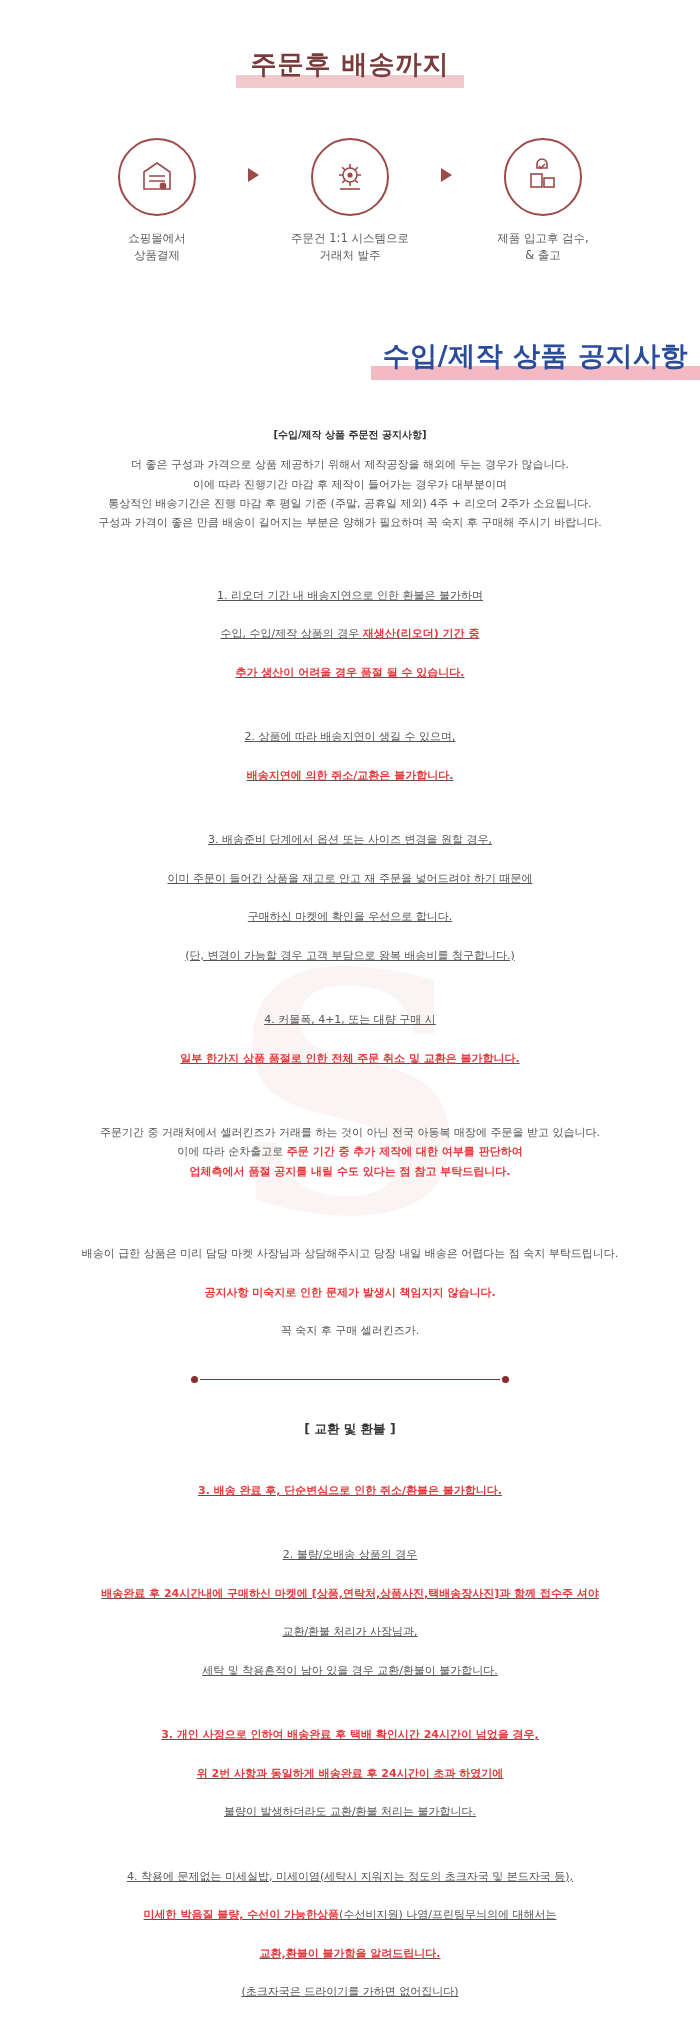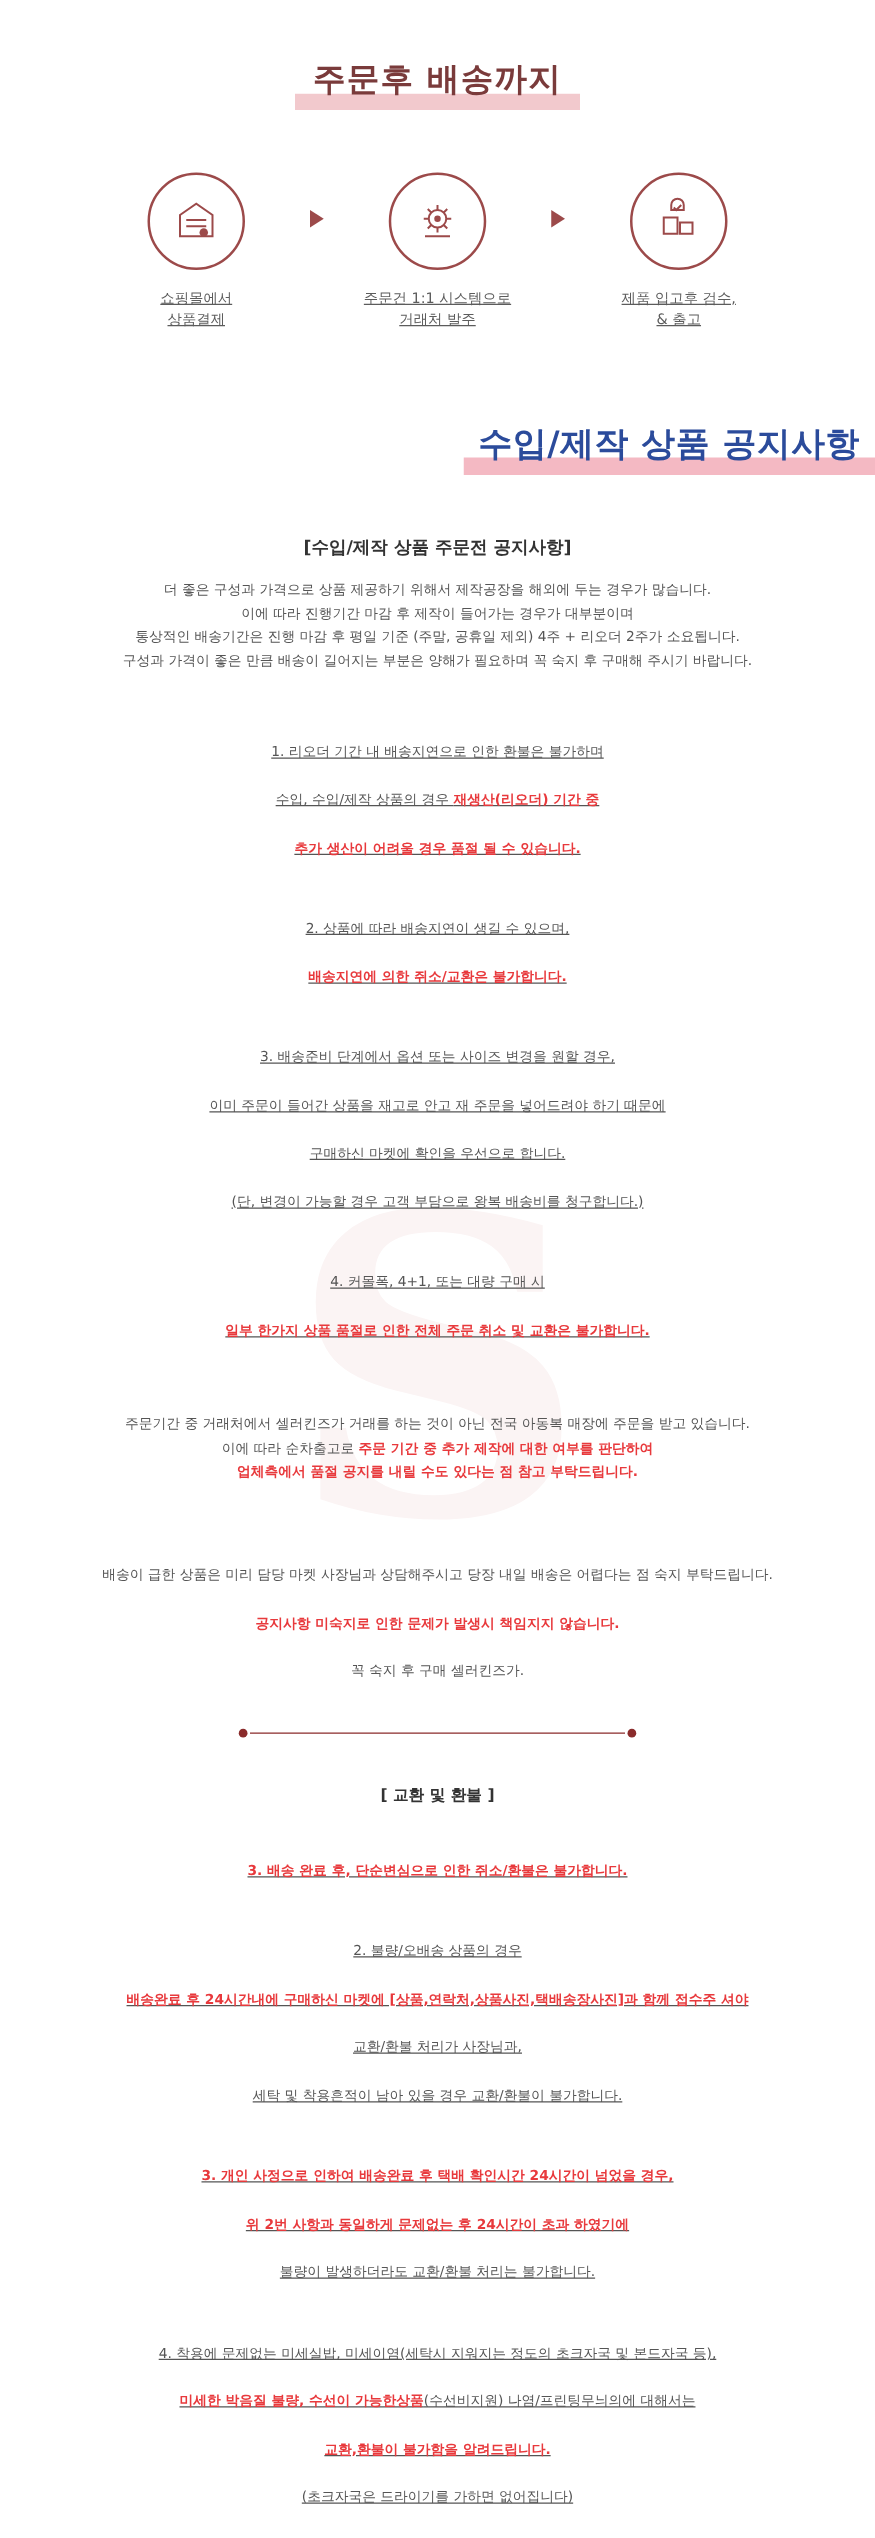--- a/index.html
+++ b/index.html
@@ -80,21 +80,20 @@
     align-items: center;
     justify-content: center;
     box-sizing: border-box;
   }
   .circle svg { display: block; }
   .step-label {
     font-size: 11.5px;
     color: #5c5c5c;
     line-height: 1.5;
     white-space: pre-line;
-    text-decoration: underline;
   }
   .arrow {
     margin-top: 30px;
     width: 0; height: 0;
     border-left: 11px solid #9c4a4a;
     border-top: 7px solid transparent;
     border-bottom: 7px solid transparent;
   }
 
   
@@ -118,21 +117,21 @@
     height: 14px;
     background: #f4b9c3;
     z-index: -1;
   }
 
   
   .section { text-align: center; }
   .sec-title {
     font-weight: bold;
     color: #333;
-    font-size: 14px;
+    font-size: 10px;
     margin-bottom: 12px;
   }
   .para {
     margin: 0 0 14px 0;
     white-space: pre-line;
     line-height: 1.75;
     font-size: 11px;
     color: #555;
     text-align: center;
   }
@@ -314,21 +313,21 @@
         <span>2. 불량/오배송 상품의 경우</span><br>
         <span class="red bold">배송완료 후 24시간내에 구매하신 마켓에 [상품,연락처,상품사진,택배송장사진]과 함께 접수주 셔야</span><br>
         <span>교환/환불 처리가 사장님과,</span><br>
         <span>세탁 및 착용흔적이 남아 있을 경우 교환/환불이 불가합니다.</span>
       </div>
 
       <div class="spacer-20"></div>
 
       <div class="para tight">
         <span class="red bold">3. 개인 사정으로 인하여 배송완료 후 택배 확인시간 24시간이 넘었을 경우,</span><br>
-        <span class="red bold">위 2번 사항과 동일하게 문제없는 후 24시간이 초과 하였기에</span><br>
+        <span class="red bold">위 2번 사항과 동일하게 배송완료 후 24시간이 초과 하였기에</span><br>
         <span>불량이 발생하더라도 교환/환불 처리는 불가합니다.</span>
       </div>
 
       <div class="spacer-20"></div>
 
       <div class="para tight">
         <span>4. 착용에 문제없는 미세실밥, 미세이염(세탁시 지워지는 정도의 초크자국 및 본드자국 등),</span><br>
         <span class="red bold">미세한 박음질 불량, 수선이 가능한상품</span><span>(수선비지원) 나염/프린팅무늬의에 대해서는</span><br>
         <span class="red bold">교환,환불이 불가함을 알려드립니다.</span><br>
         <span>(초크자국은 드라이기를 가하면 없어집니다)</span>

